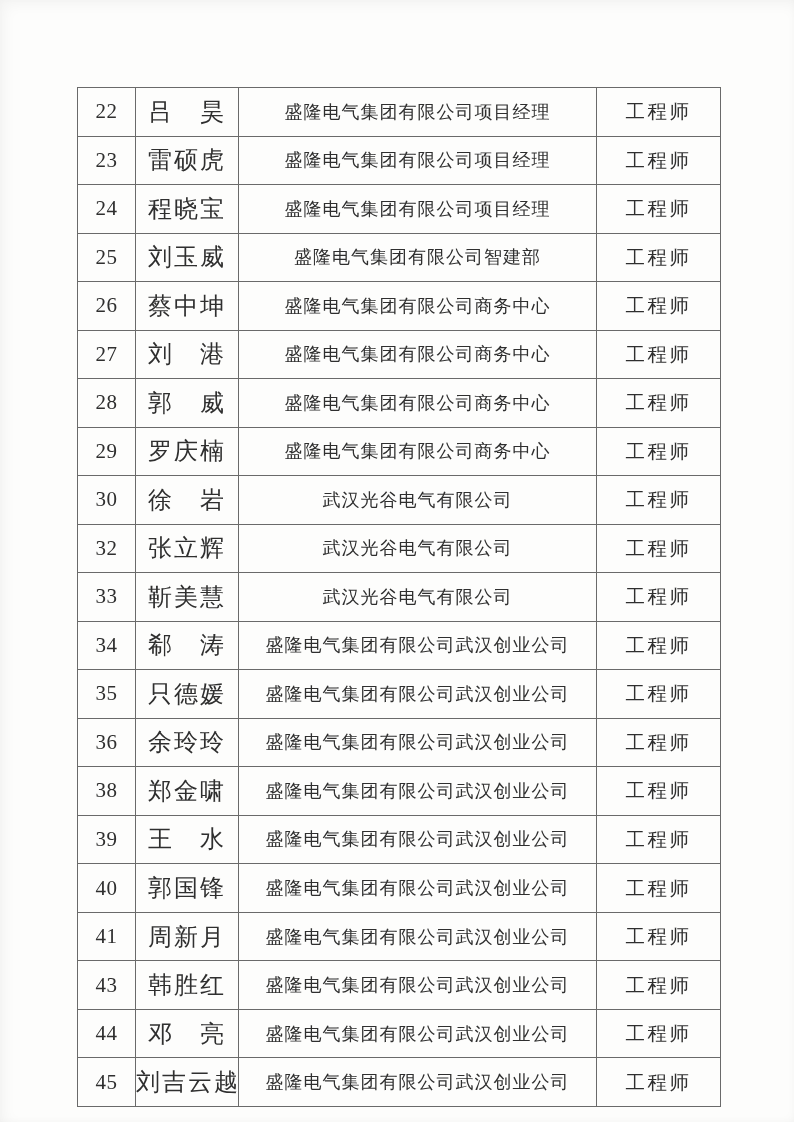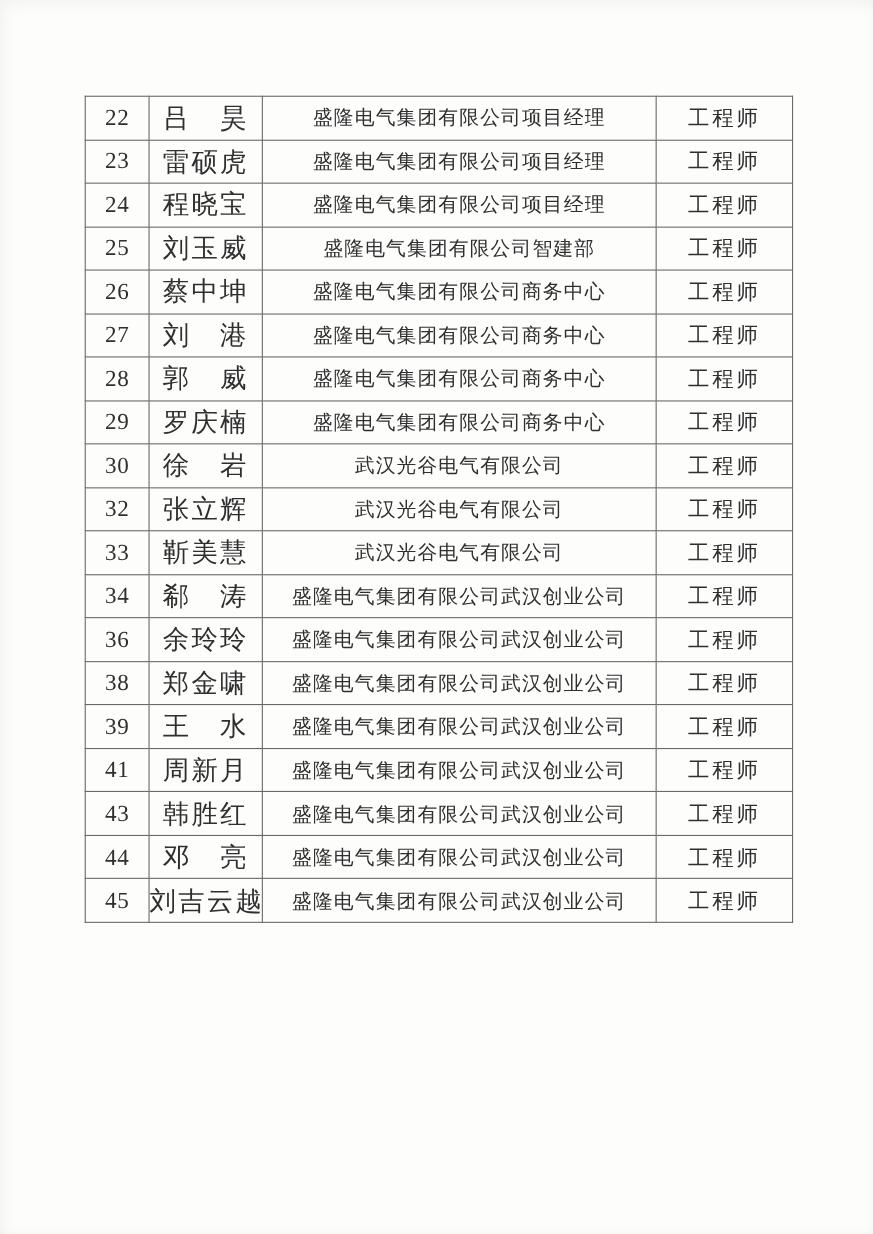--- a/index.html
+++ b/index.html
@@ -15,21 +15,21 @@
     background: #fdfdfc;
     box-shadow: inset 4px 4px 14px rgba(0,0,0,0.045), inset -1px -1px 6px rgba(0,0,0,0.02);
     font-family: "Liberation Serif", "DejaVu Serif", serif;
     overflow: hidden;
   }
   table.roster {
     position: absolute;
     left: 77px;
     top: 87px;
     width: 643px;
-    height: 752px;
+    height: 1020px;
     border-collapse: collapse;
     table-layout: fixed;
   }
   table.roster td {
     border: 1.5px solid #6a6a6a;
     padding: 0;
     text-align: center;
     vertical-align: middle;
     color: #2f2f2f;
     white-space: nowrap;
@@ -142,20 +142,26 @@
     <td class="c-title">工程师</td>
   </tr>
 
   <tr>
     <td class="c-no">34</td>
     <td class="c-name">郗　涛</td>
     <td class="c-org">盛隆电气集团有限公司武汉创业公司</td>
     <td class="c-title">工程师</td>
   </tr>
 
+  <tr>
+    <td class="c-no">35</td>
+    <td class="c-name">只德媛</td>
+    <td class="c-org">盛隆电气集团有限公司武汉创业公司</td>
+    <td class="c-title">工程师</td>
+  </tr>
 
   <tr>
     <td class="c-no">36</td>
     <td class="c-name">余玲玲</td>
     <td class="c-org">盛隆电气集团有限公司武汉创业公司</td>
     <td class="c-title">工程师</td>
   </tr>
 
 
   <tr>
@@ -165,20 +171,26 @@
     <td class="c-title">工程师</td>
   </tr>
 
   <tr>
     <td class="c-no">39</td>
     <td class="c-name">王　水</td>
     <td class="c-org">盛隆电气集团有限公司武汉创业公司</td>
     <td class="c-title">工程师</td>
   </tr>
 
+  <tr>
+    <td class="c-no">40</td>
+    <td class="c-name">郭国锋</td>
+    <td class="c-org">盛隆电气集团有限公司武汉创业公司</td>
+    <td class="c-title">工程师</td>
+  </tr>
 
   <tr>
     <td class="c-no">41</td>
     <td class="c-name">周新月</td>
     <td class="c-org">盛隆电气集团有限公司武汉创业公司</td>
     <td class="c-title">工程师</td>
   </tr>
 
 
   <tr>

